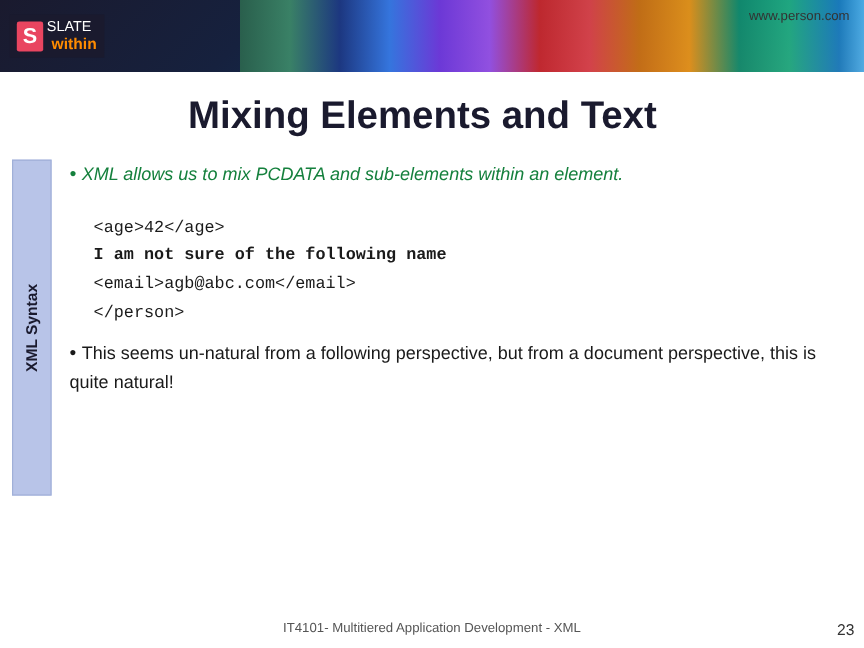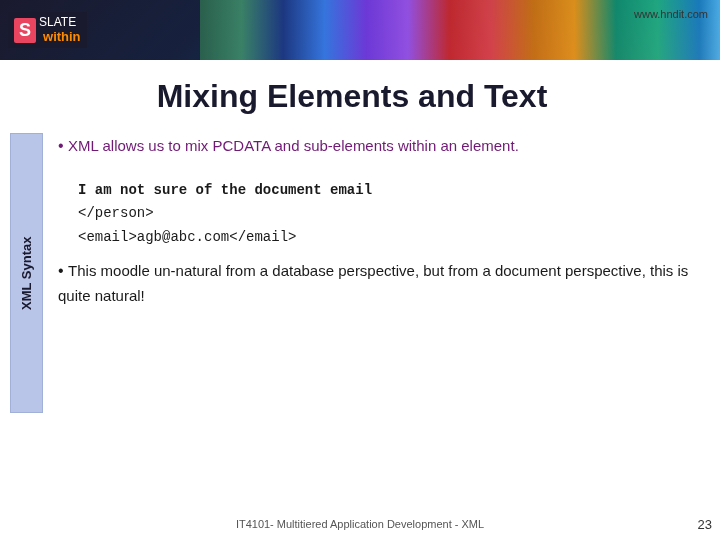--- a/index.html
+++ b/index.html
@@ -125,23 +125,24 @@
       flex-shrink: 0;
     }
 
     
     .main-content {
       flex: 1;
     }
 
     .bullet-point {
       font-size: 15px;
-      color: #701a75;
+      color: #15803d;
       line-height: 1.6;
       margin-bottom: 20px;
+      font-style: italic;
     }
 
     .bullet-point::before {
       content: '• ';
       font-size: 16px;
     }
 
     .code-block {
       font-family: 'Courier New', Courier, monospace;
       font-size: 14px;
@@ -199,39 +200,40 @@
       <span class="logo-s">S</span>
       <div>
         <div class="logo-text">SLATE</div>
         <div class="logo-moodle">within</div>
       </div>
     </div>
   </div>
   <div class="header-images"></div>
 </div>
 
-<div class="website-url">www.hndit.com</div>
+<div class="website-url">www.person.com</div>
 
 <div class="main-title">Mixing Elements and Text</div>
 
 <div class="content-area">
 
   <div class="sidebar-label">XML Syntax</div>
 
   <div class="main-content">
 
     <div class="bullet-point">XML allows us to mix PCDATA and sub-elements within an element.</div>
 
     <div class="code-block">
-      <div class="bold-line">  I am not sure of the document email</div>
+      <div>  &lt;age&gt;42&lt;/age&gt;</div>
+      <div class="bold-line">  I am not sure of the following name</div>
+      <div>  &lt;email&gt;agb@abc.com&lt;/email&gt;</div>
       <div>&lt;/person&gt;</div>
-      <div>  &lt;email&gt;agb@abc.com&lt;/email&gt;</div>
     </div>
 
-    <div class="second-bullet">This moodle un-natural from a database perspective, but from a document perspective, this is quite natural!</div>
+    <div class="second-bullet">This seems un-natural from a following perspective, but from a document perspective, this is quite natural!</div>
 
   </div>
 </div>
 
 <div class="footer">
   <div class="footer-text">IT4101- Multitiered Application Development - XML</div>
   <div class="footer-page">23</div>
 </div>
 
 </body></html>

